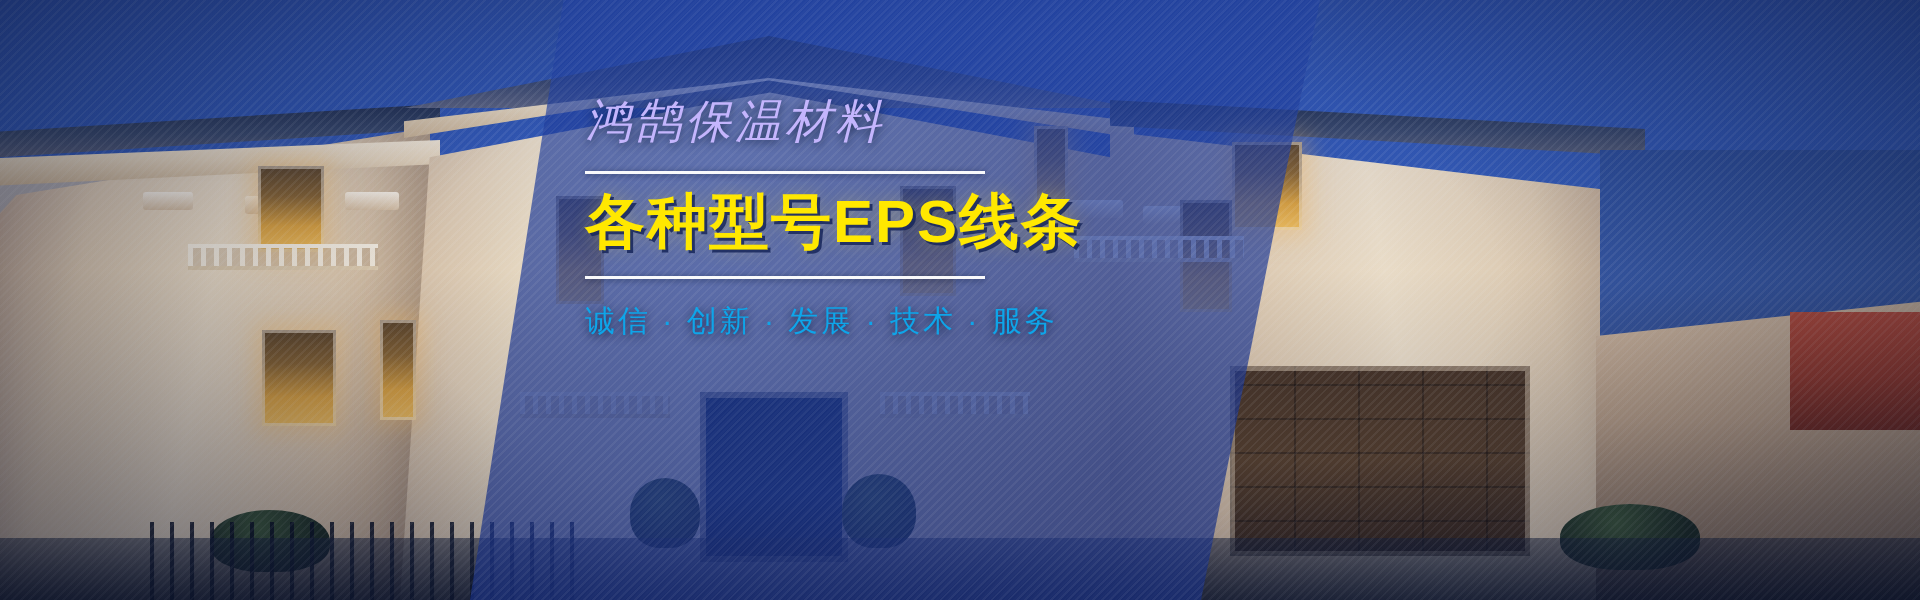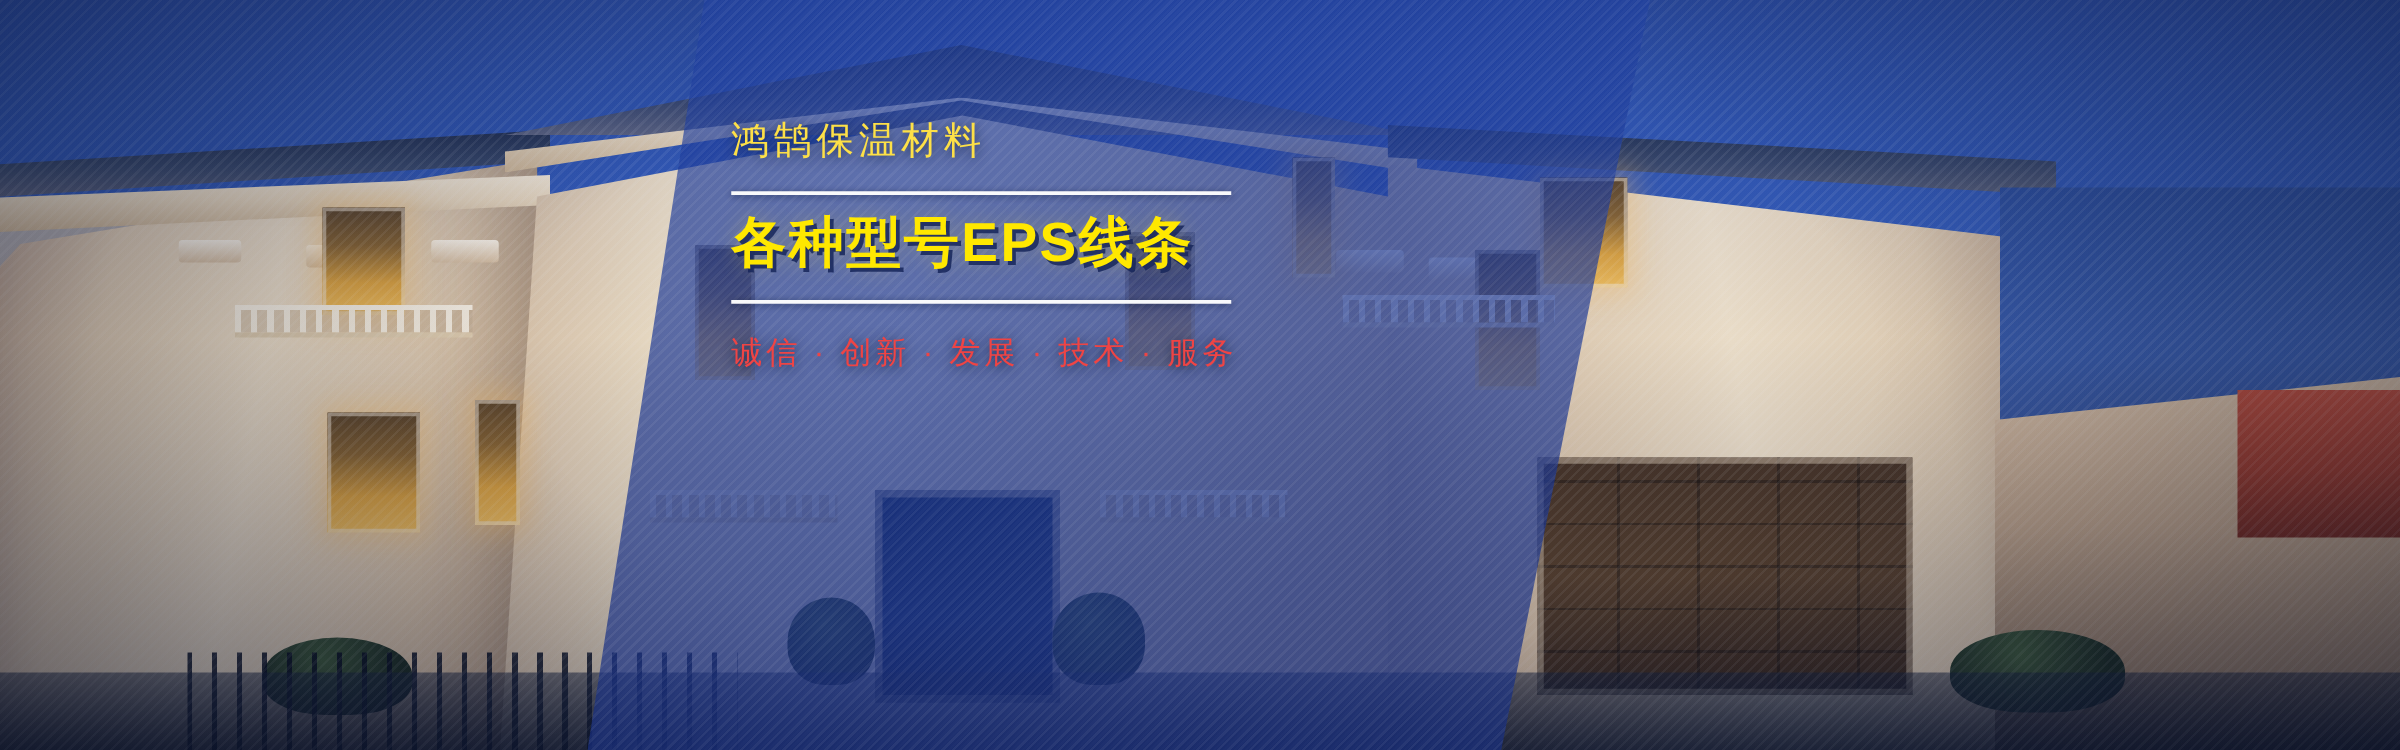--- a/index.html
+++ b/index.html
@@ -175,41 +175,42 @@
     position:absolute; left:470px; top:0; width:850px; height:600px;
     clip-path:polygon(11% 0%, 100% 0%, 86% 100%, 0% 100%);
     background:repeating-linear-gradient(135deg, rgba(255,255,255,.06) 0 2px, rgba(255,255,255,0) 2px 6px);
   }
 
   
   .text-block {
     position:absolute; left:585px; top:96px; width:700px;
   }
   .brand {
-    font-size:30px; font-weight:400; color:#fde047;
+    font-size:46px; font-weight:400; color:#c4b5fd;
     letter-spacing:4px; line-height:1.1;
     text-shadow:0 2px 10px rgba(8,20,50,.75);
+    font-style:italic;
   }
   .rule {
     width:400px; height:3px; background:#ffffff;
     margin:24px 0 14px 0; opacity:.96;
     box-shadow:0 1px 6px rgba(6,16,46,.55);
   }
   .rule.bottom { width:400px; margin:20px 0 22px 0; }
 
   .headline {
-    font-size:44px; font-weight:bold; color:#ffe800;
+    font-size:60px; font-weight:bold; color:#ffe800;
     letter-spacing:2px; line-height:1.14;
     text-shadow:
       3px 3px 0 rgba(22,38,90,.85),
       0 0 18px rgba(255,224,60,.28);
     white-space:nowrap;
   }
   .tagline {
-    font-size:25px; color:#ef4444; letter-spacing:3px;
+    font-size:30px; color:#0ea5e9; letter-spacing:3px;
     text-shadow:0 2px 10px rgba(8,20,50,.8);
     white-space:nowrap;
   }
 </style>
 </head>
 <body>
 
 <div id="banner">
 
   <div class="layer sky"></div>

